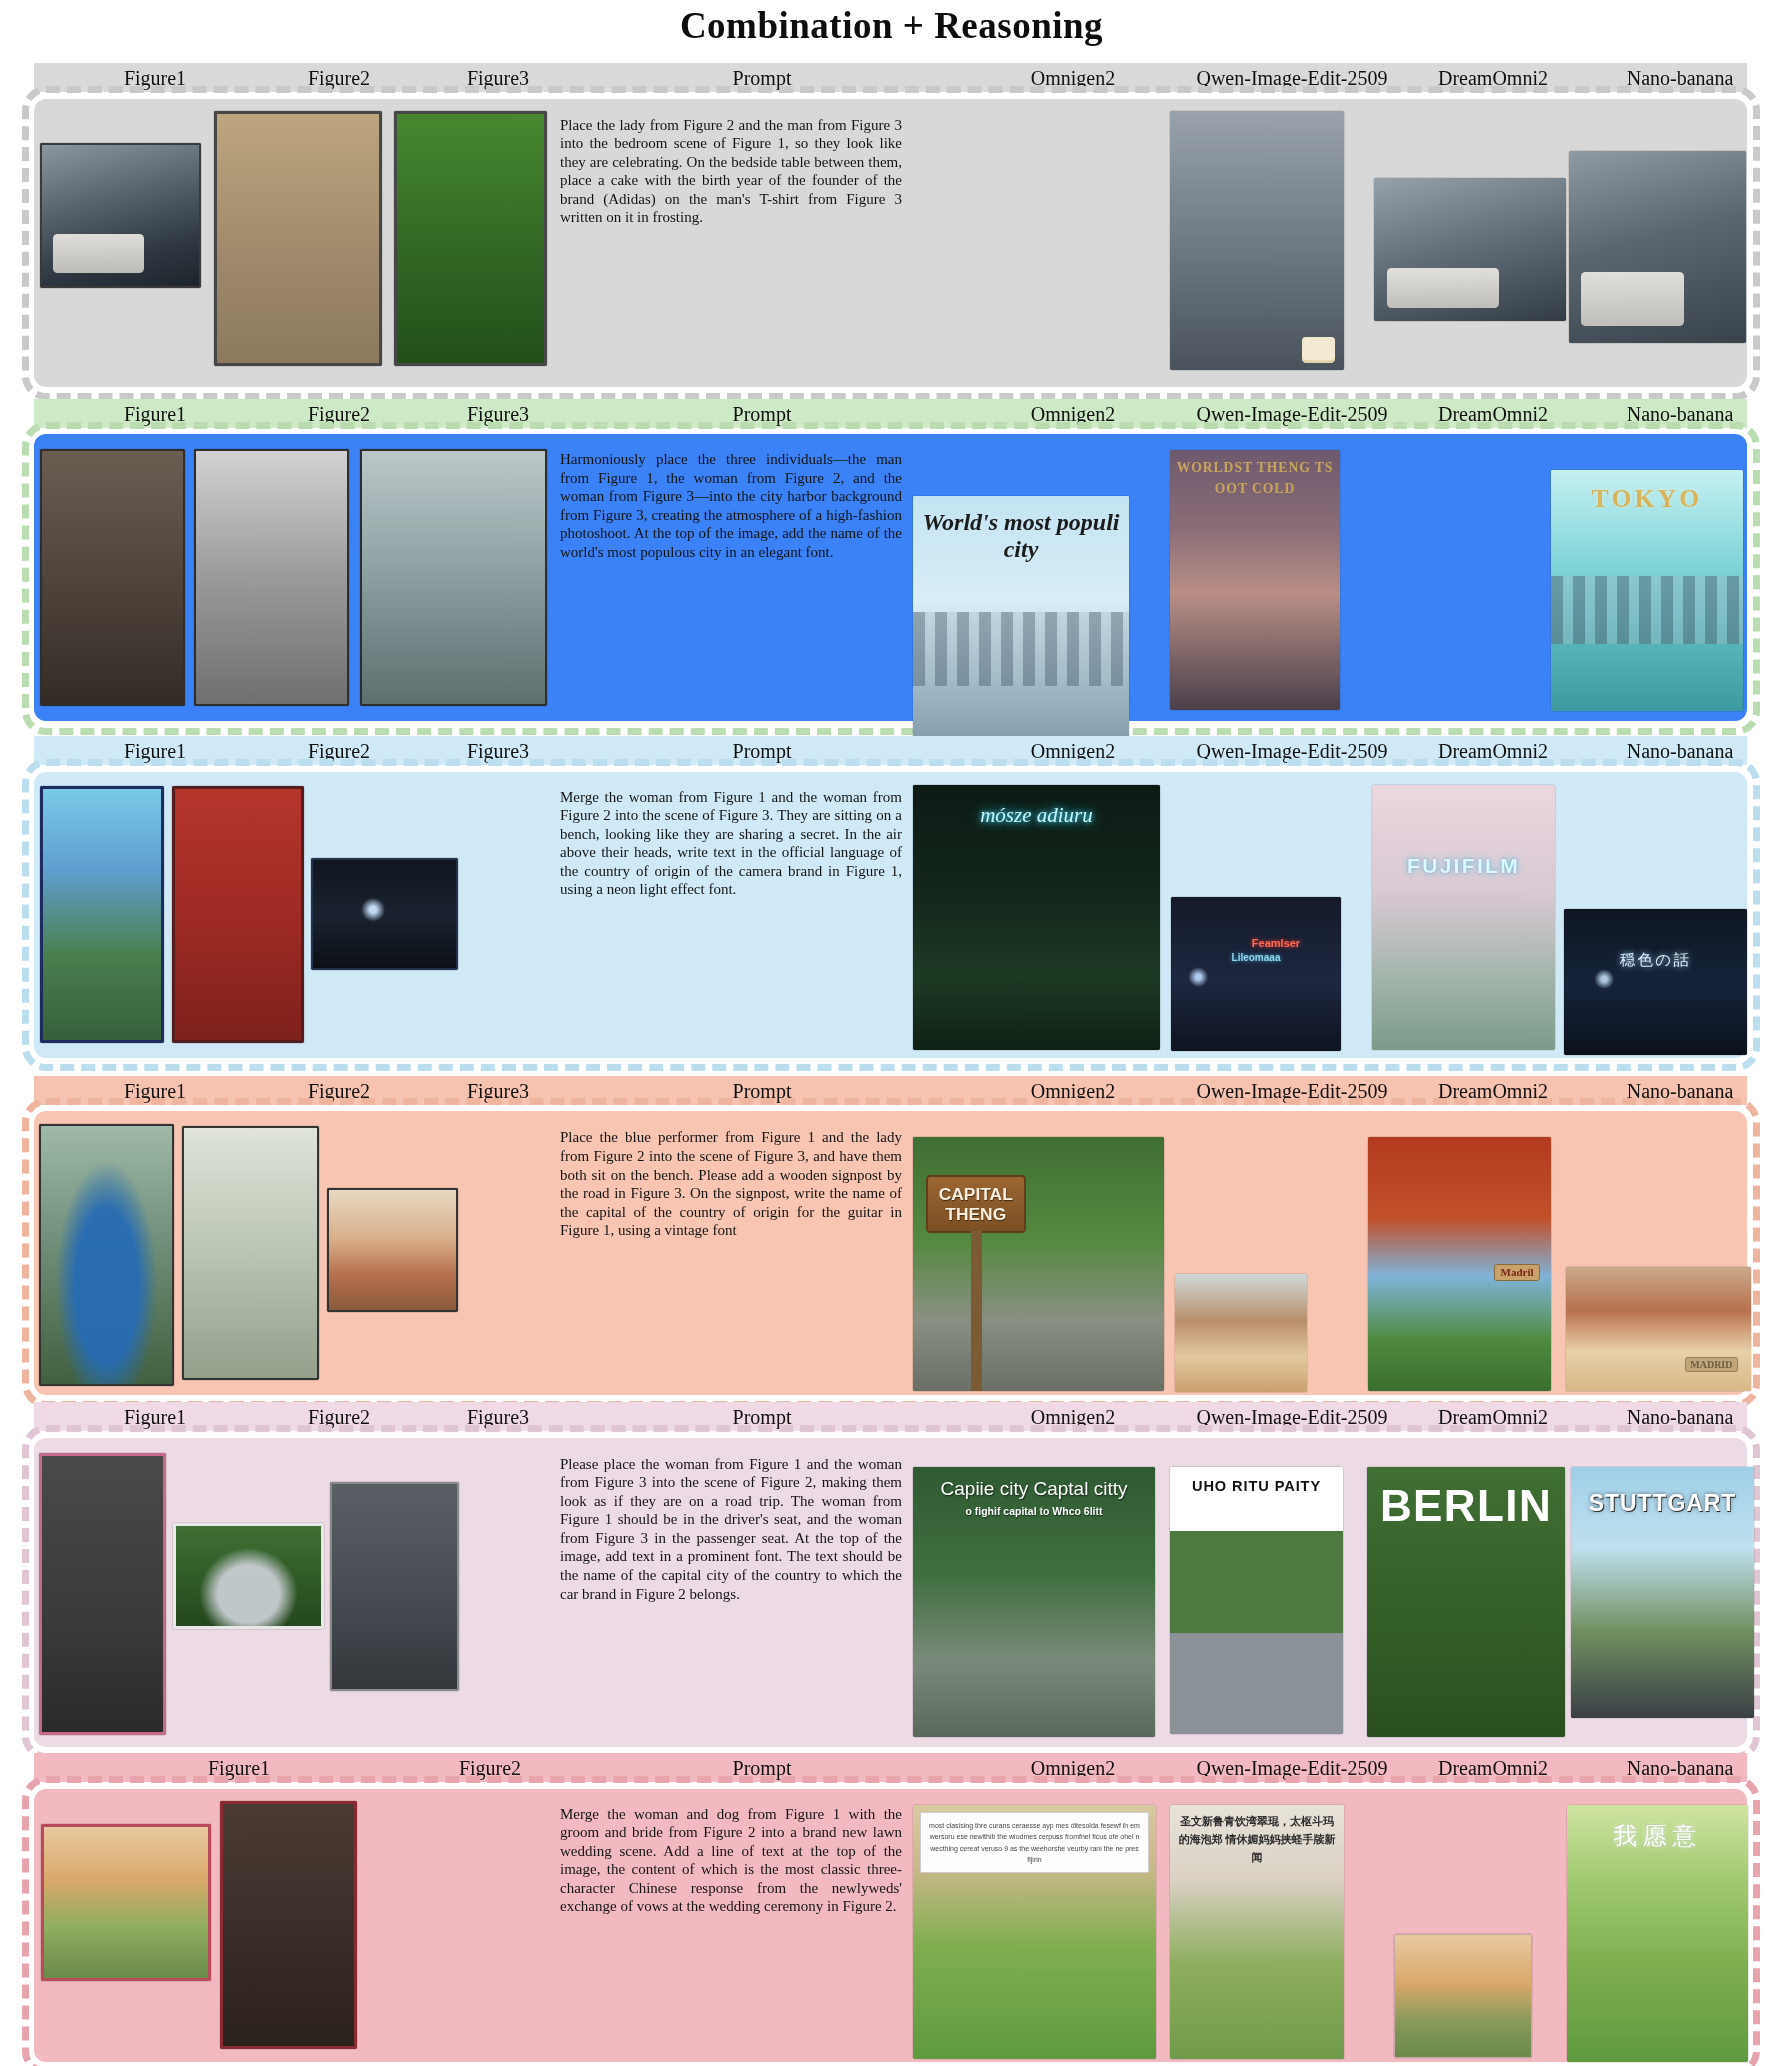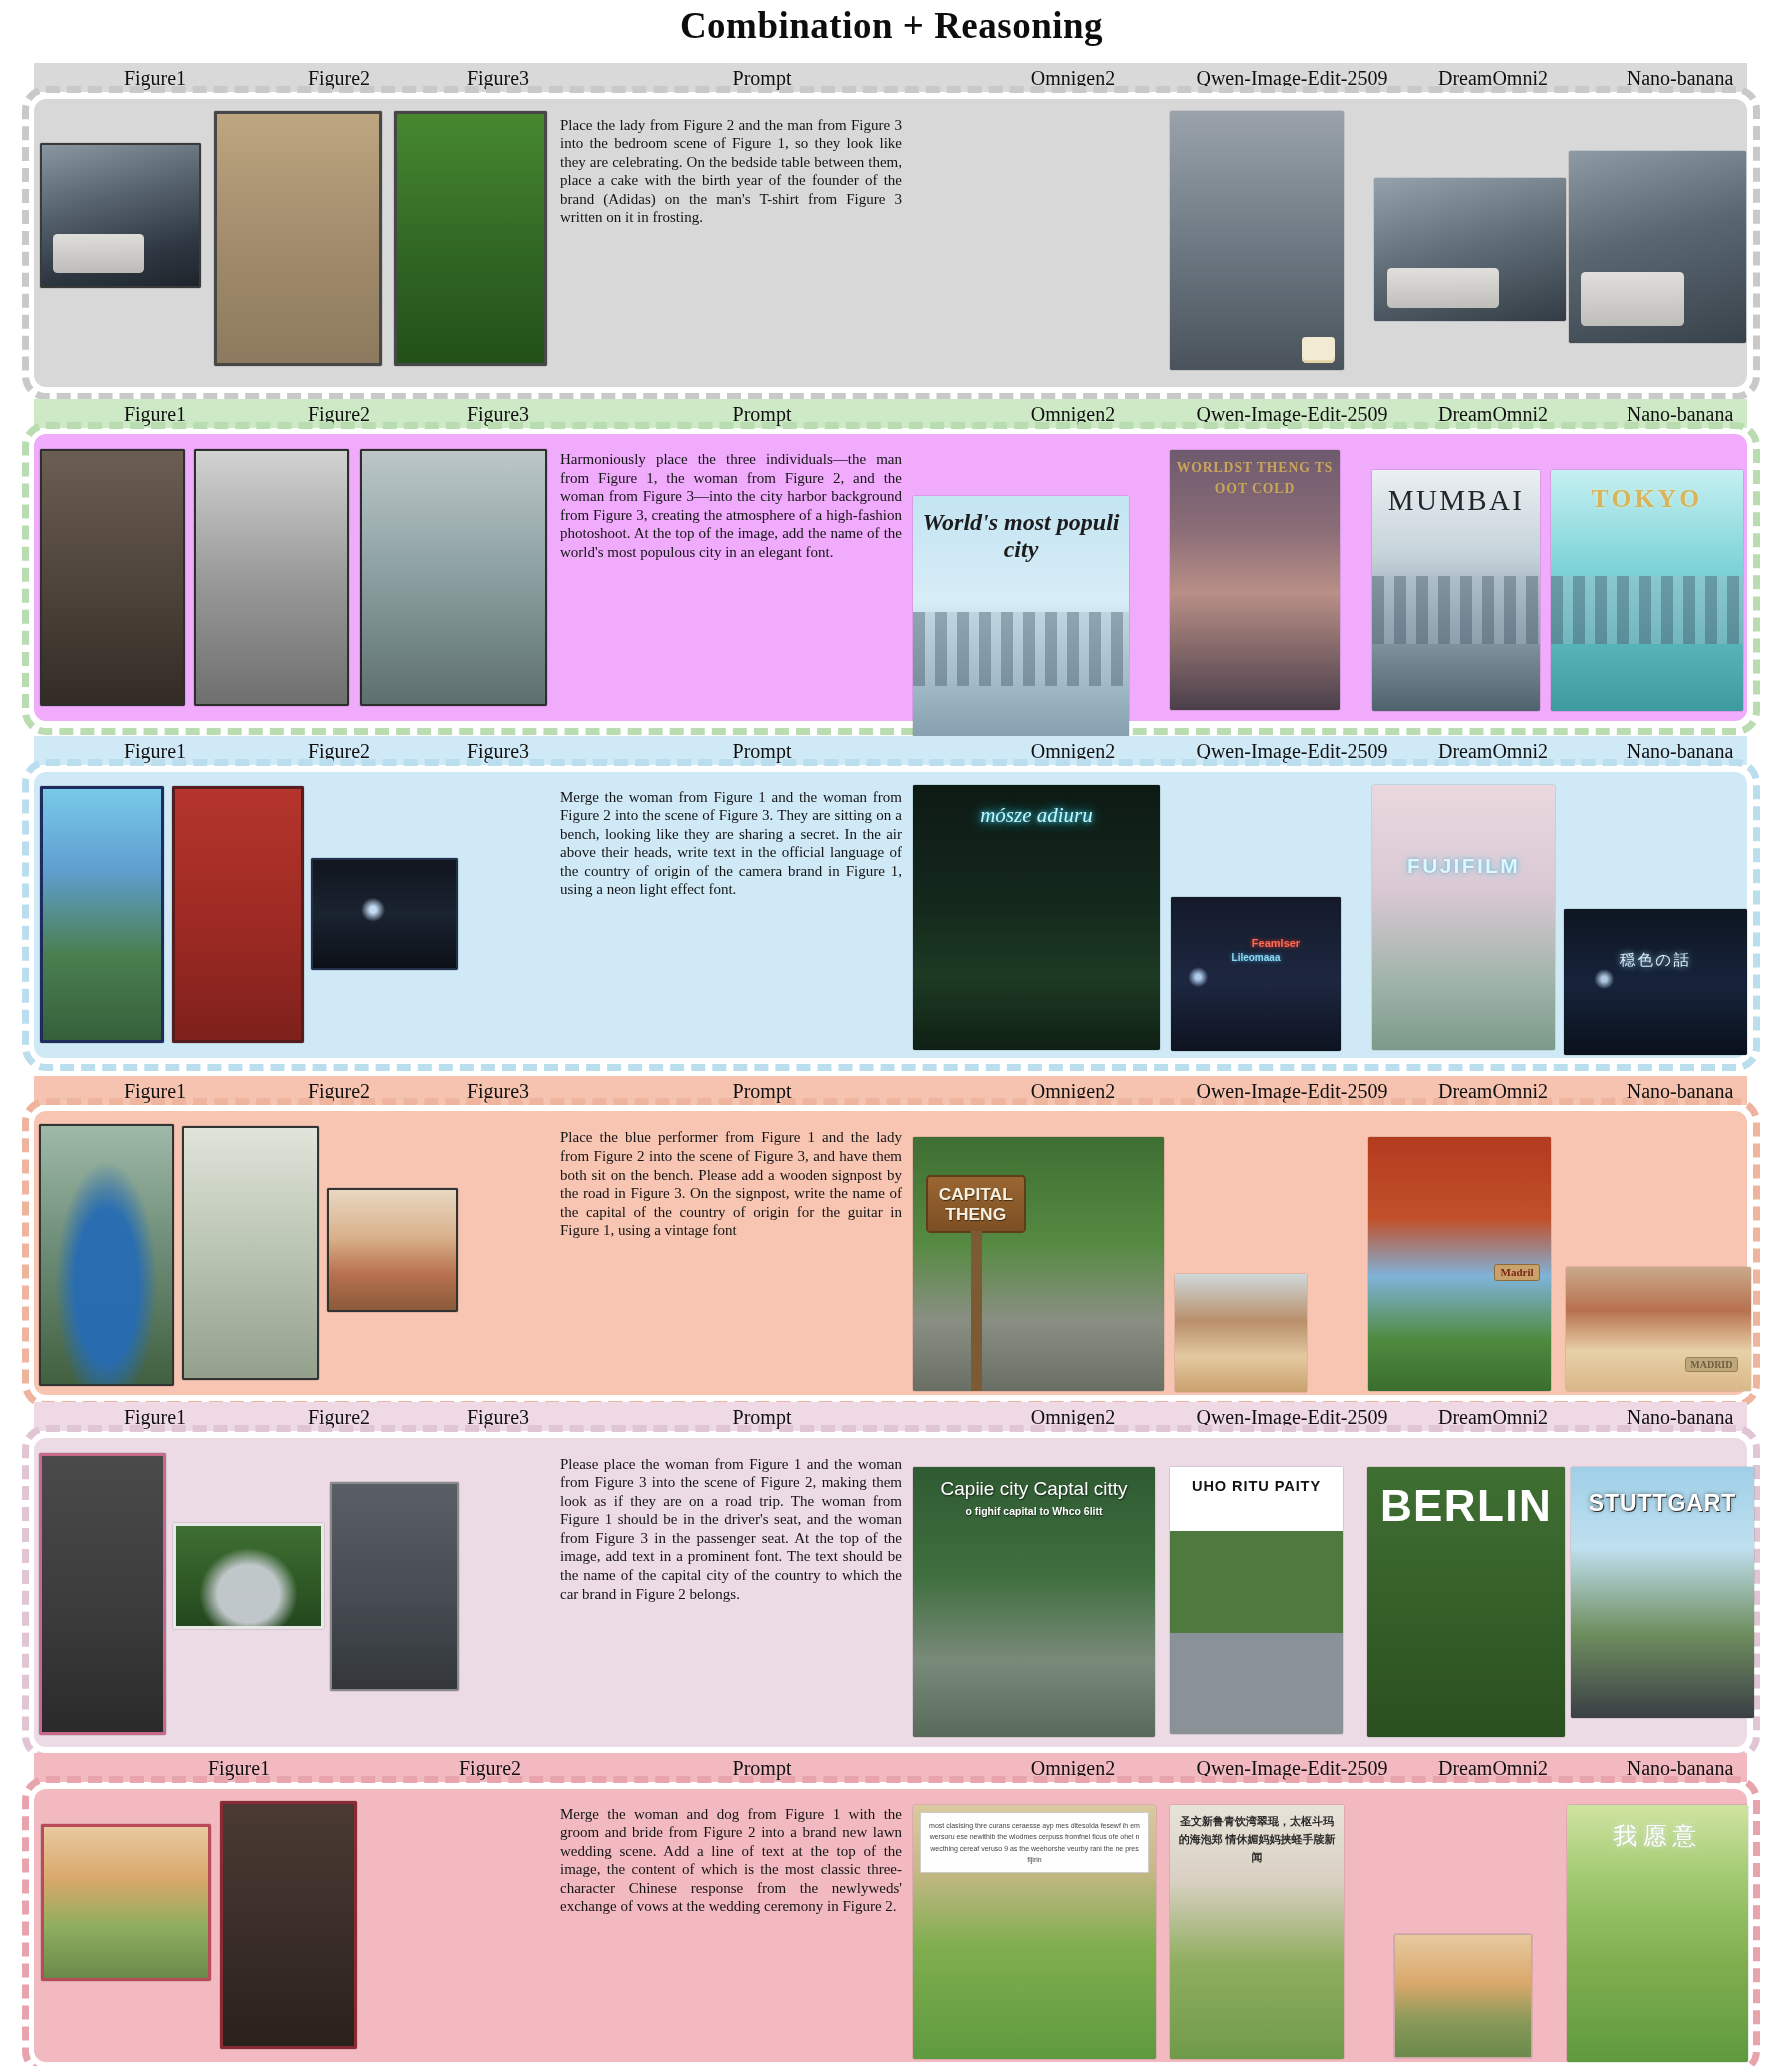--- a/index.html
+++ b/index.html
@@ -171,34 +171,31 @@
     <span class="col" style="left:121px">Figure1</span>
     <span class="col" style="left:305px">Figure2</span>
     <span class="col" style="left:464px">Figure3</span>
     <span class="col" style="left:728px">Prompt</span>
     <span class="col" style="left:1039px">Omnigen2</span>
     <span class="col" style="left:1258px">Qwen-Image-Edit-2509</span>
     <span class="col" style="left:1459px">DreamOmni2</span>
     <span class="col" style="left:1646px">Nano-banana</span>
   </div>
   <div class="dash" style="left: 21.5px; top: 422px; width: 1738px; height: 313px; border-color: rgb(185, 221, 176);"></div>
-  <div class="panel" style="top: 434px; height: 287px; background: #f0abfc;">
+  <div class="panel" style="top: 434px; height: 287px; background: #3b82f6;">
     <div class="ph r2f1" style="left:6px;top:14.6px;width:145px;height:257px;"></div>
     <div class="ph r2f2" style="left:160px;top:14.6px;width:155px;height:257px;"></div>
     <div class="ph r2f3" style="left:326px;top:14.6px;width:187px;height:257px;"></div>
     <p class="prompt" style="left:526px;top:16px;">Harmoniously place the three individuals—the man from Figure 1, the woman from Figure 2, and the woman from Figure 3—into the city harbor background from Figure 3, creating the atmosphere of a high-fashion photoshoot. At the top of the image, add the name of the world's most populous city in an elegant font.</p>
     <div class="ph r2o skyline" style="left:879px;top:13.7px;width:216px;height:264px;margin-top:48px;">
       <span class="ov script">World's most populi city</span>
     </div>
     <div class="ph r2q" style="left:1136px;top:16px;width:170px;height:260px;">
       <span class="ov gold l1">WORLDST THENG TS</span>
       <span class="ov gold l2">OOT COLD</span>
-    </div>
-    <div class="ph r2d skyline" style="left:1338px;top:36px;width:168px;height:241px;">
-      <span class="ov mumbai">MUMBAI</span>
     </div>
     <div class="ph r2n skyline" style="left:1517px;top:36px;width:192px;height:241px;">
       <span class="ov tokyo">TOKYO</span>
     </div>
   </div>
 
   <div class="rowhead" style="top: 736px; background: rgb(207, 233, 246);">
     <span class="col" style="left:121px">Figure1</span>
     <span class="col" style="left:305px">Figure2</span>
     <span class="col" style="left:464px">Figure3</span>

